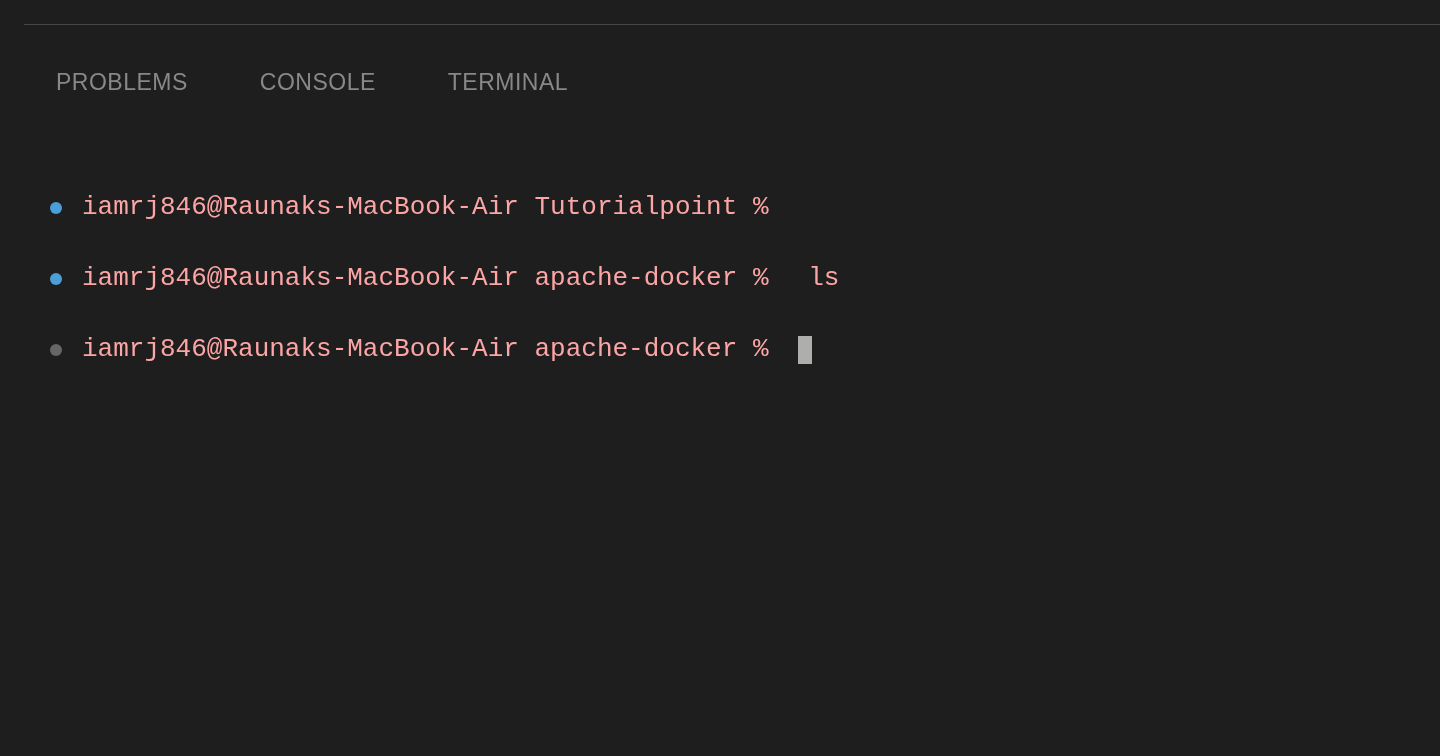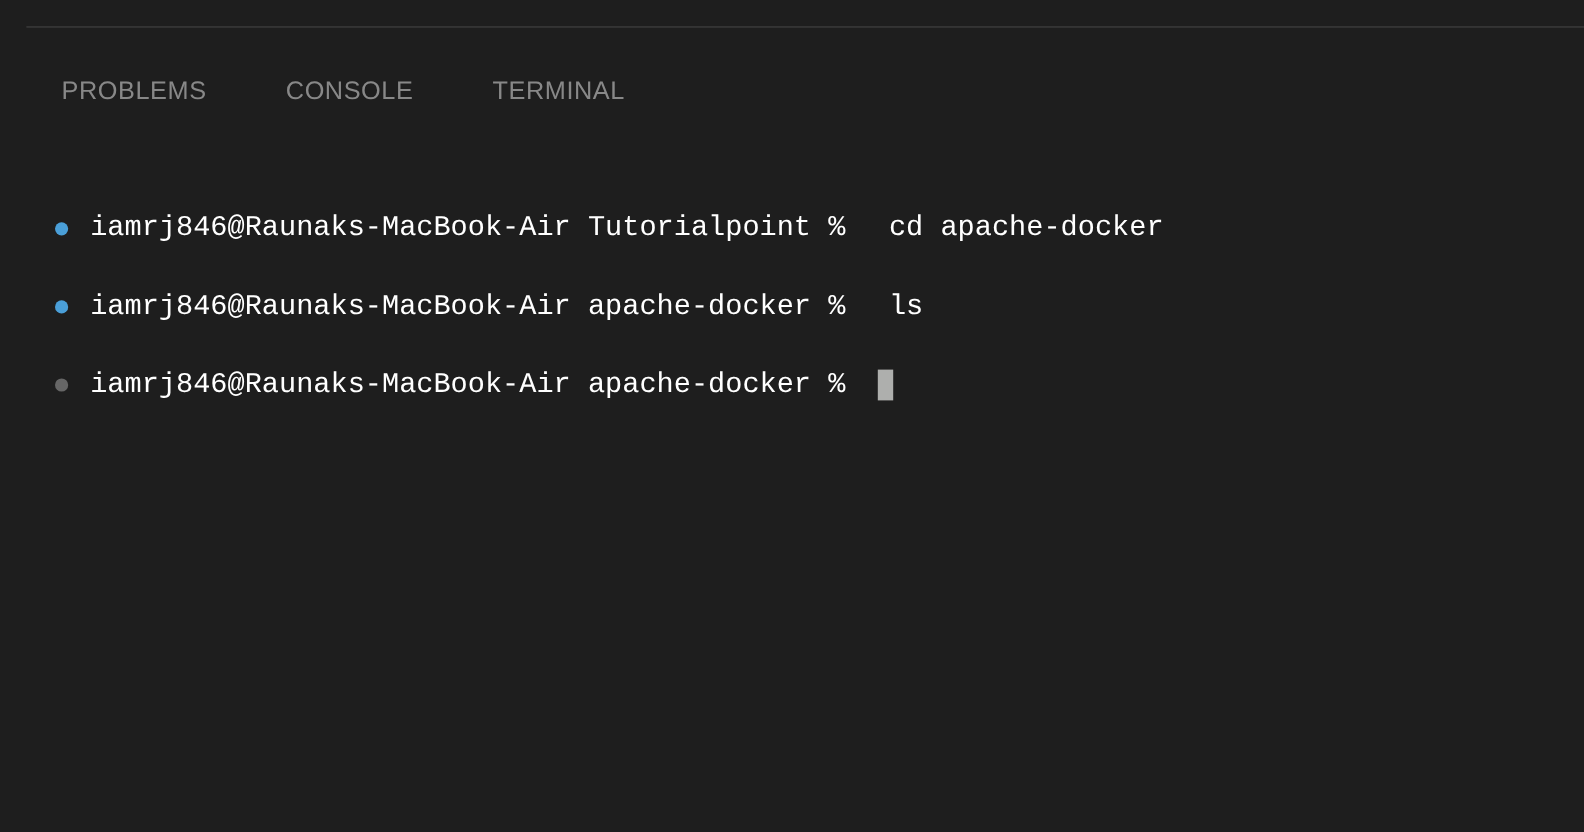--- a/index.html
+++ b/index.html
@@ -59,21 +59,21 @@
       margin-right: 8px;
       flex-shrink: 0;
     }
     .marker-blue {
       background-color: #4a9fd8;
     }
     .marker-gray {
       background-color: #666666;
     }
     .prompt-text {
-      color: #ffffff;
+      color: #fca5a5;
     }
     .cursor-block {
       display: inline-block;
       width: 14px;
       height: 28px;
       background-color: #aeafad;
       vertical-align: middle;
       margin-left: 2px;
     }
   </style>
@@ -82,21 +82,21 @@
 
 <div class="tabs-container">
   <div class="tab">PROBLEMS</div>
   <div class="tab">CONSOLE</div>
   <div class="tab">TERMINAL</div>
 </div>
 
 <div class="terminal-body">
   <div class="terminal-line">
     <span class="line-marker marker-blue"></span>
-    <span class="prompt-text">iamrj846@Raunaks-MacBook-Air Tutorialpoint % </span><span class="prompt-text">cd apache-docker</span>
+    <span class="prompt-text">iamrj846@Raunaks-MacBook-Air Tutorialpoint % </span>
   </div>
   <div class="terminal-line">
     <span class="line-marker marker-blue"></span>
     <span class="prompt-text">iamrj846@Raunaks-MacBook-Air apache-docker % </span><span class="prompt-text">ls</span>
   </div>
   <div class="terminal-line">
     <span class="line-marker marker-gray"></span>
     <span class="prompt-text">iamrj846@Raunaks-MacBook-Air apache-docker % </span><span class="cursor-block"></span>
   </div>
 </div>

